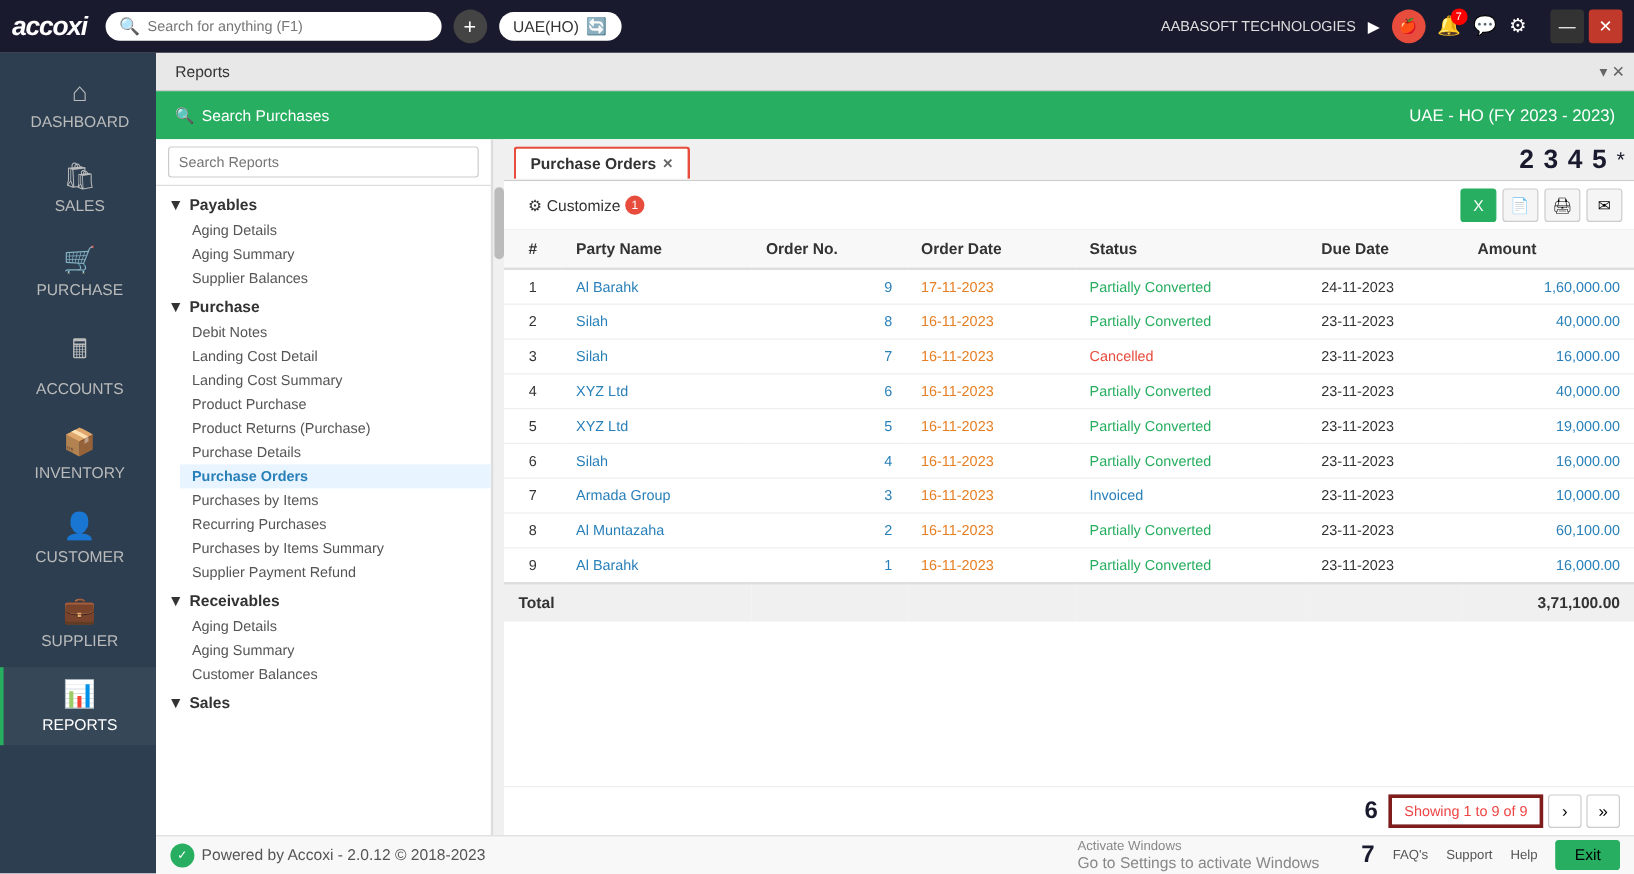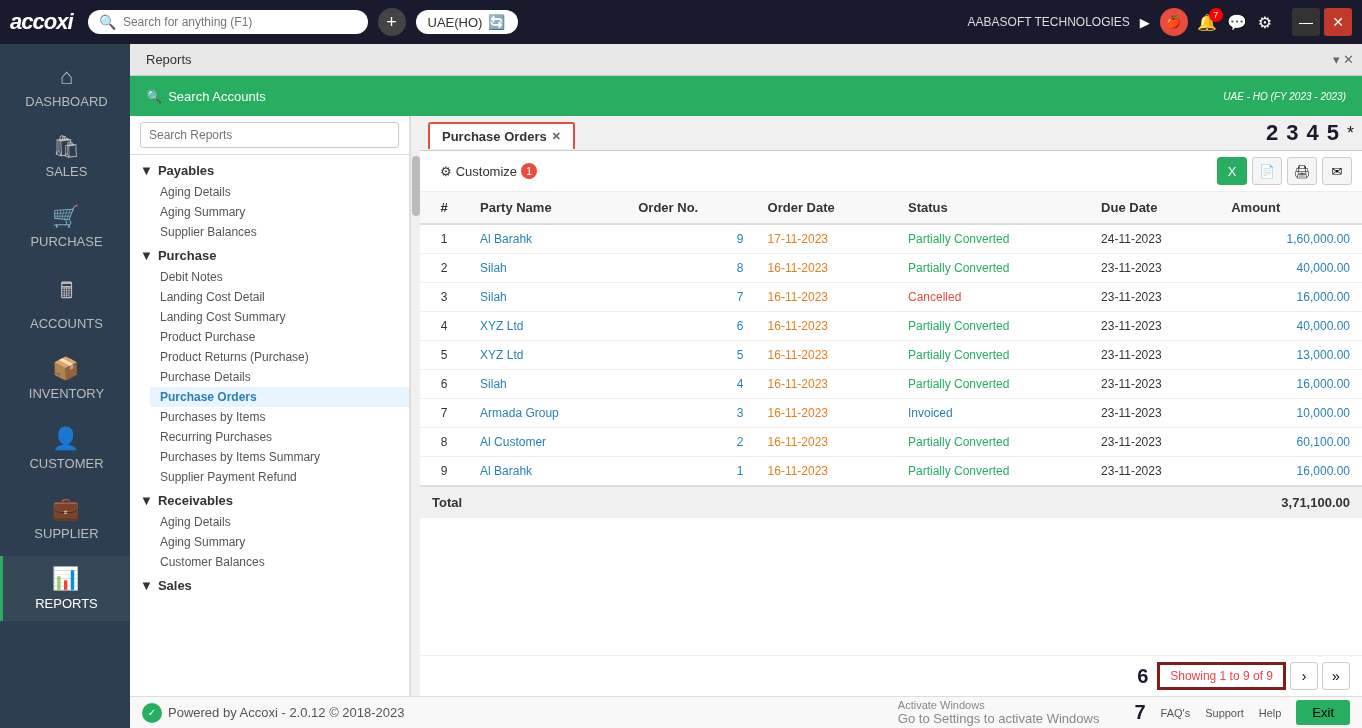--- a/index.html
+++ b/index.html
@@ -169,21 +169,21 @@
     .search-accounts-bar {
       background: #27ae60;
       color: white;
       padding: 8px 16px;
       display: flex;
       align-items: center;
       justify-content: space-between;
       height: 40px;
     }
     .search-accounts-bar .left { display: flex; align-items: center; gap: 6px; font-size: 14px; }
-    .search-accounts-bar .right { font-size: 10px; font-style: italic; }
+    .search-accounts-bar .right { font-size: 14px; }
 
     
     .reports-body {
       display: flex;
       flex: 1;
       overflow: hidden;
     }
 
     
     .left-panel {
@@ -526,21 +526,21 @@
     <div class="reports-panel">
 
       <div class="reports-tabbar">
         <span class="reports-tab-label">Reports</span>
         <span class="tab-dots">▾ ✕</span>
       </div>
 
       <div class="search-accounts-bar">
         <div class="left">
           <span>🔍</span>
-          <span>Search Accounts</span>
+          <span>Search Purchases</span>
         </div>
         <div class="right">UAE - HO (FY 2023 - 2023)</div>
       </div>
 
       <div class="reports-body">
 
         <div class="left-panel">
           <div class="search-reports-input">
             <input type="text" placeholder="Search Reports" style="">
           </div>
@@ -692,21 +692,21 @@
       <td>23-11-2023</td>
       <td class="num">40,000.00</td>
     </tr>
                   <tr>
       <td class="center">5</td>
       <td class="link">XYZ Ltd</td>
       <td class="num">5</td>
       <td class="orange">16-11-2023</td>
       <td class="status-partial">Partially Converted</td>
       <td>23-11-2023</td>
-      <td class="num">13,000.00</td>
+      <td class="num">19,000.00</td>
     </tr>
                   <tr>
       <td class="center">6</td>
       <td class="link">Silah</td>
       <td class="num">4</td>
       <td class="orange">16-11-2023</td>
       <td class="status-partial">Partially Converted</td>
       <td>23-11-2023</td>
       <td class="num">16,000.00</td>
     </tr>
@@ -714,21 +714,21 @@
       <td class="center">7</td>
       <td class="link">Armada Group</td>
       <td class="num">3</td>
       <td class="orange">16-11-2023</td>
       <td class="status-invoiced">Invoiced</td>
       <td>23-11-2023</td>
       <td class="num">10,000.00</td>
     </tr>
                   <tr>
       <td class="center">8</td>
-      <td class="link">Al Customer</td>
+      <td class="link">Al Muntazaha</td>
       <td class="num">2</td>
       <td class="orange">16-11-2023</td>
       <td class="status-partial">Partially Converted</td>
       <td>23-11-2023</td>
       <td class="num">60,100.00</td>
     </tr>
                   <tr>
       <td class="center">9</td>
       <td class="link">Al Barahk</td>
       <td class="num">1</td>

